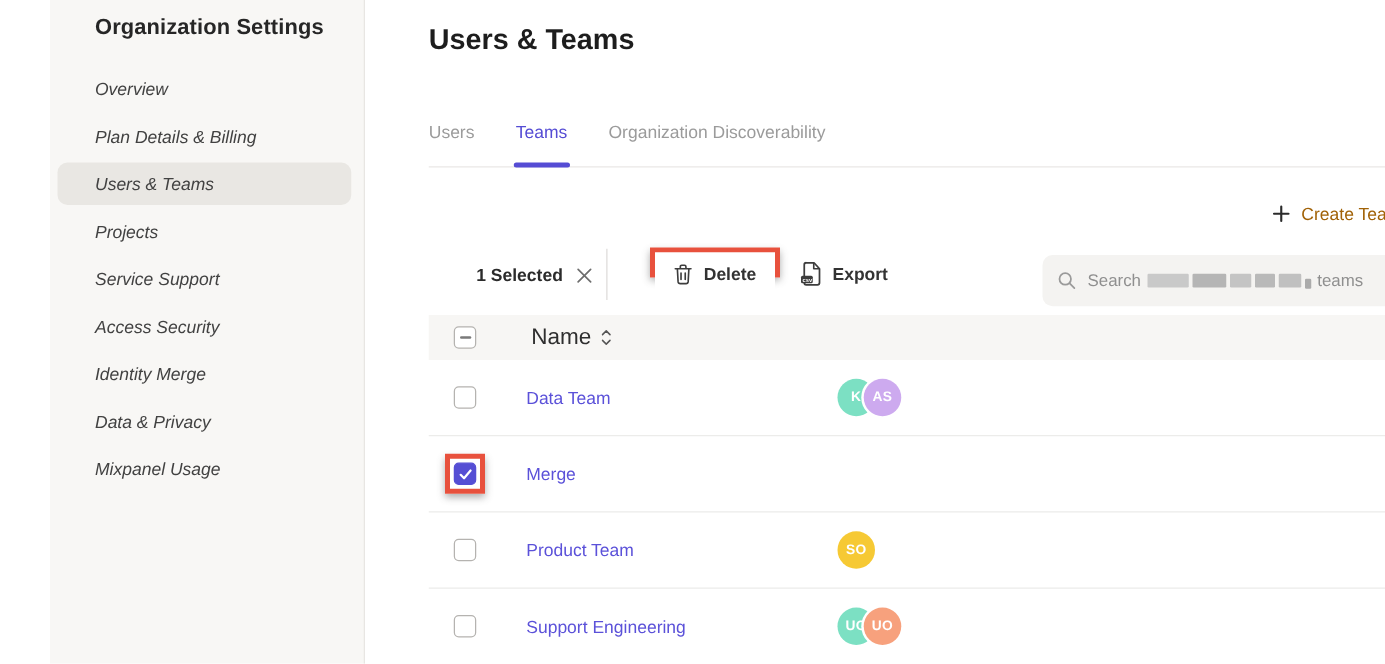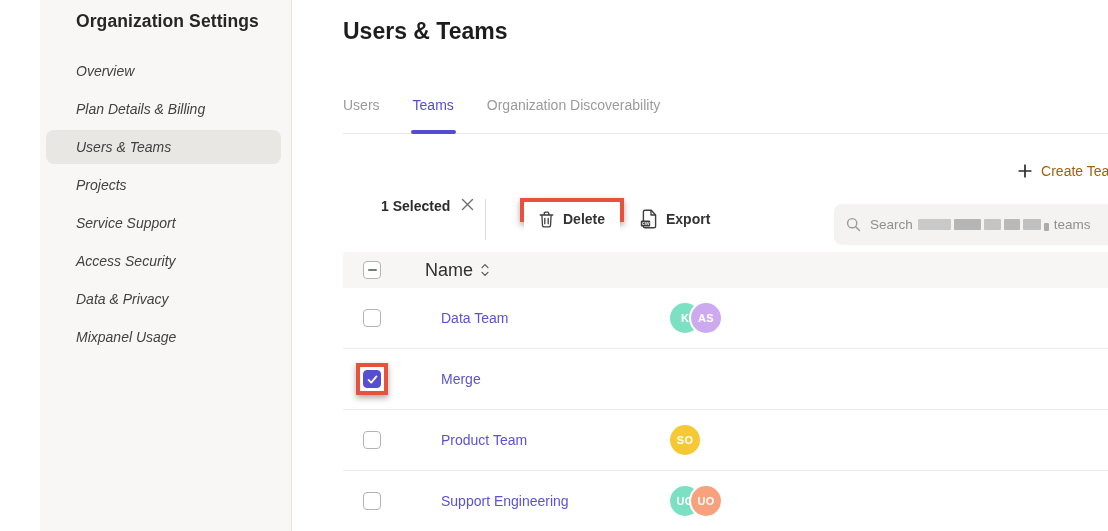--- a/index.html
+++ b/index.html
@@ -32,21 +32,21 @@
   .tab.active::after { content:""; position:absolute; left:-2px; right:-2px;
     bottom:-1px; height:4px; border-radius:3px; background:#554cd4; }
 
   .create-team { position:absolute; right:27px; top:163px; display:flex;
     align-items:center; gap:9px; font-size:14px; font-weight:500; color:#a16207;
     cursor:pointer; }
 
   
   .toolbar { position:absolute; left:0; right:0; top:198px; height:44px; }
   .selected-group { position:absolute; left:89px; top:0; height:44px;
-    display:flex; align-items:flex-start; gap:11px; }
+    display:flex; align-items:center; gap:11px; }
   .selected-label { font-size:14px; font-weight:700; color:#2b2b2b; }
   .clear-x { display:flex; align-items:center; cursor:pointer; }
   .vdivider { position:absolute; left:193px; top:1px; height:41px; width:1px;
     background:#dedcda; }
 
   .annotation-box { border:4px solid #e8513d;
     box-shadow:0 3px 6px rgba(70,70,70,.45); background:#fff; }
   .delete-wrap { position:absolute; left:228px; top:0; height:24px; }
   .delete-btn { height:34px; margin:0; display:flex; align-items:center; gap:9px;
     padding:0 15px; background:#fff; border:none; font-size:14px; font-weight:700;
@@ -78,21 +78,21 @@
     background:#fff; display:flex; align-items:center; justify-content:center;
     cursor:pointer; }
   .checkbox .dash { width:9px; height:2px; background:#7a7a7a; border-radius:1px; }
   .checkbox.checked { background:#554ed4; border-color:#554ed4; }
   .cb-annotation { position:absolute; left:13px; top:50%; transform:translateY(-50%);
     padding:3px; }
   .cb-annotation .checkbox { position:static; transform:none; }
   .name-head { position:absolute; left:82px; top:50%; transform:translateY(-50%);
     display:flex; align-items:center; gap:8px; font-size:18px; color:#2f2f2f;
     font-weight:500; cursor:pointer; }
-  .team-link { position:absolute; left:98px; top:50%; transform:translateY(-50%);
+  .team-link { position:absolute; left:78px; top:50%; transform:translateY(-50%);
     font-size:14px; color:#5b51d9; cursor:pointer; text-decoration:none; }
   .avatars { position:absolute; left:327px; top:50%; transform:translateY(-50%);
     display:flex; align-items:center; }
   .avatar { width:30px; height:30px; border-radius:50%; display:flex;
     align-items:center; justify-content:center; font-size:11px; font-weight:700;
     color:#fff; letter-spacing:.3px; }
   .avatar.overlap { margin-left:-9px; box-shadow:0 0 0 2px #fff; }
 
   .icon { display:inline-flex; align-items:center; justify-content:center; }
 </style>
@@ -114,20 +114,23 @@
           <span class="lbl">Users &amp; Teams</span>
         </div>
       <div class="side-item">
           <span class="lbl">Projects</span>
         </div>
       <div class="side-item">
           <span class="lbl">Service Support</span>
         </div>
       <div class="side-item">
           <span class="lbl">Access Security</span>
+        </div>
+      <div class="side-item">
+          <span class="lbl">Identity Merge</span>
         </div>
       <div class="side-item">
           <span class="lbl">Data &amp; Privacy</span>
         </div>
       <div class="side-item">
           <span class="lbl">Mixpanel Usage</span>
         </div>
     </nav>
   </aside>
 

